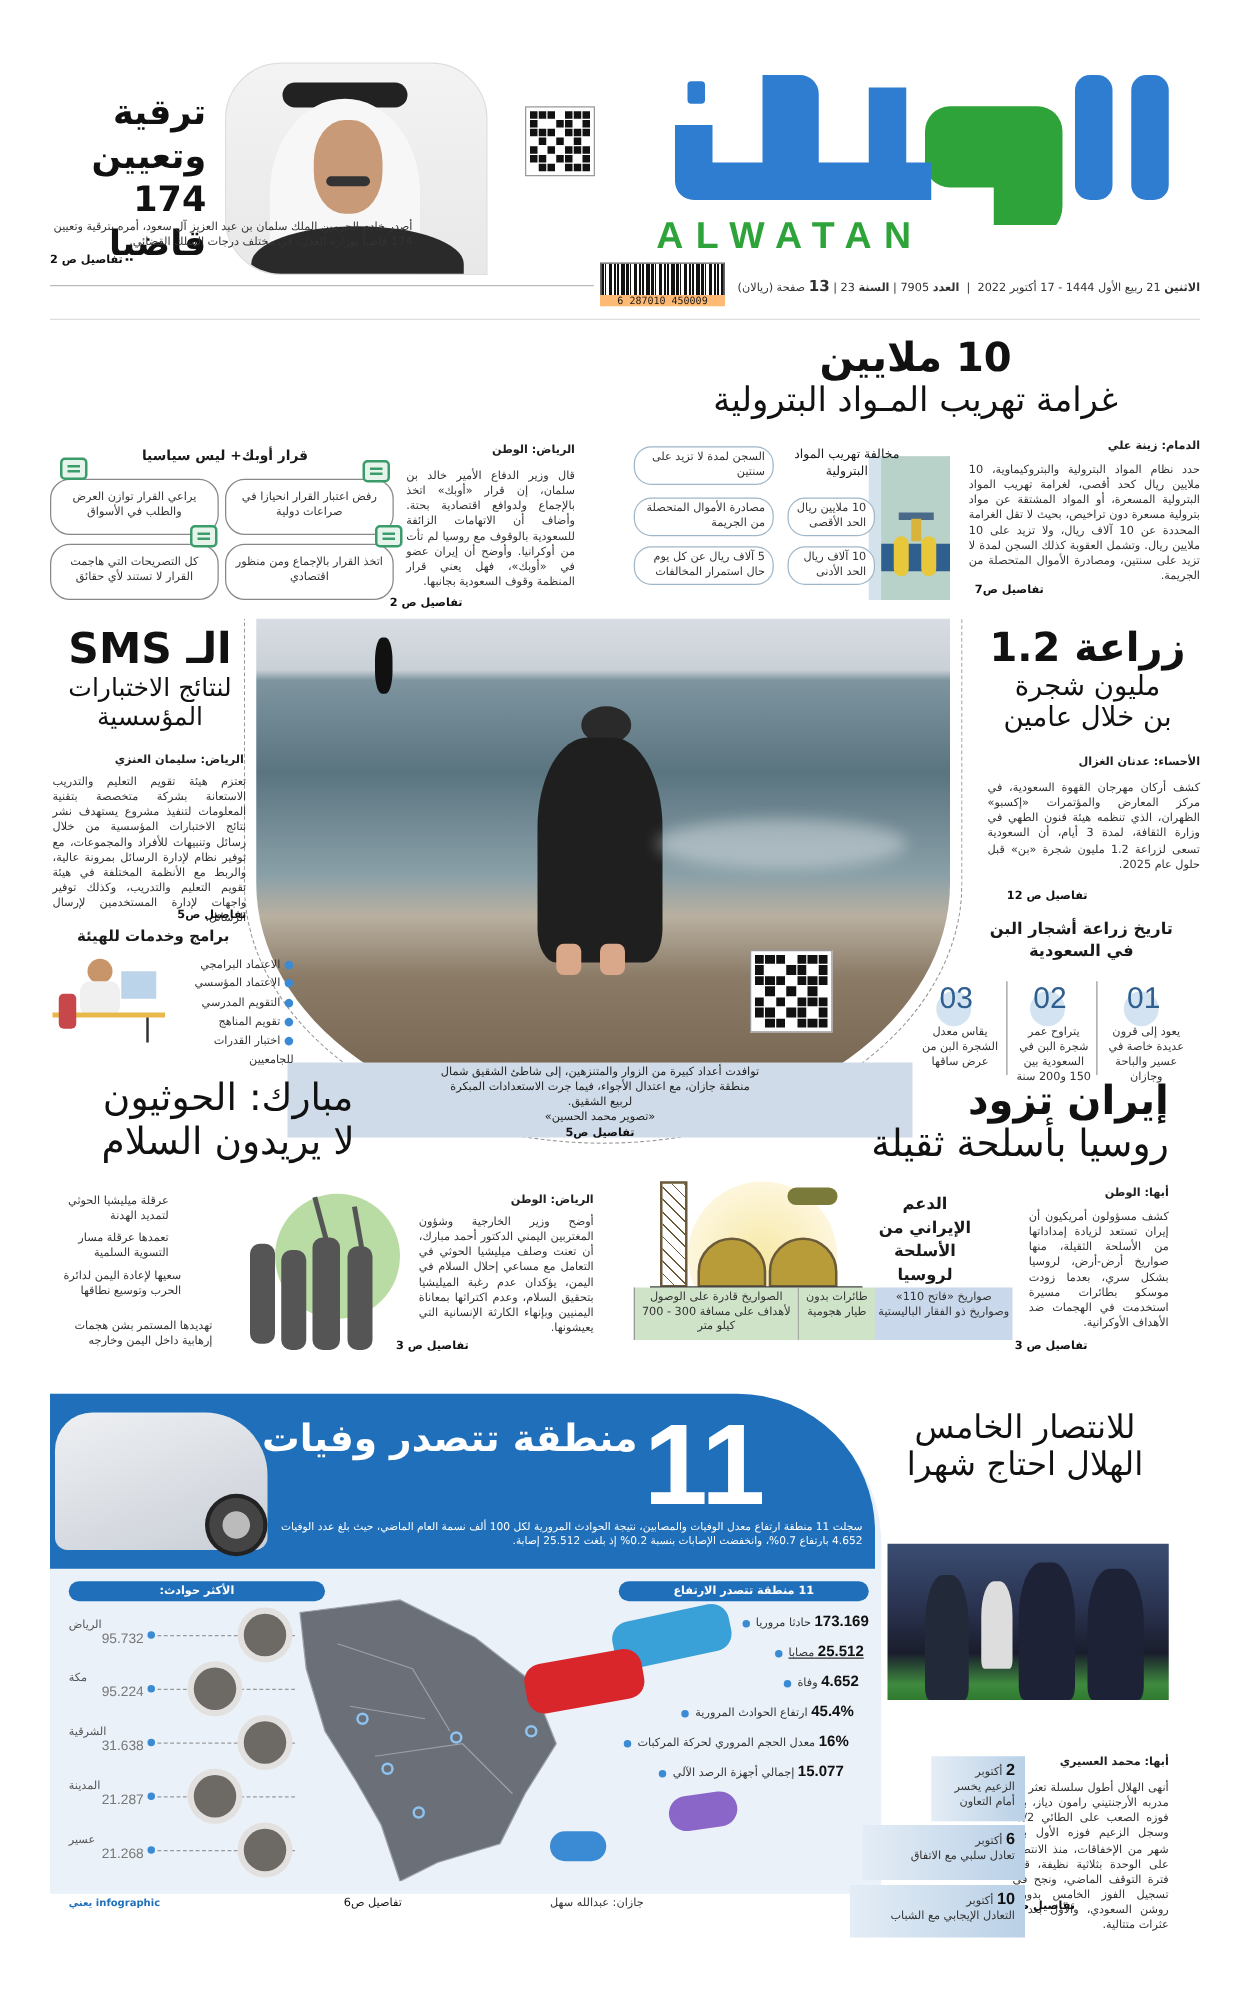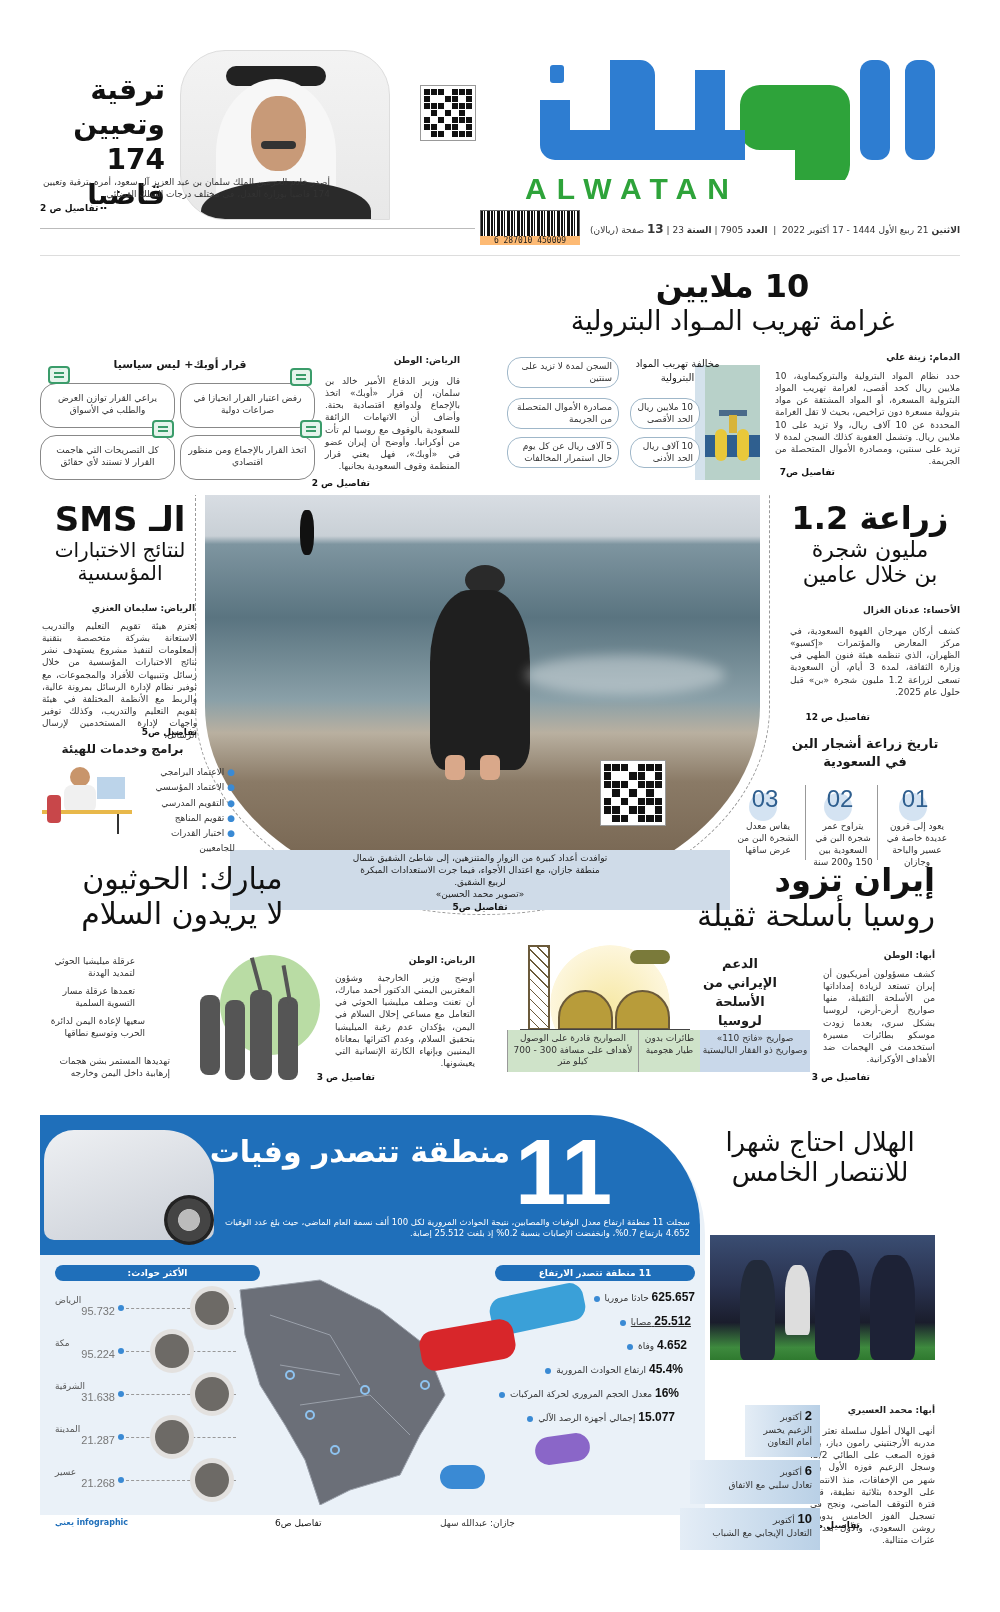--- a/index.html
+++ b/index.html
@@ -410,37 +410,37 @@
       <div class="dash" style="left: 126px; top: 1480px; width: 110px;"></div>
       <div class="circ" style="left: 195px; top: 1463px;"></div>
     </div>
 
   <div class="car" style="left:490px;top:1290px;width:95px;height:38px;background:#3aa0d8;transform:rotate(-12deg)"></div>
   <div class="car" style="left:420px;top:1325px;width:95px;height:40px;background:#d8262a;transform:rotate(-10deg)"></div>
   <div class="car" style="left:535px;top:1435px;width:55px;height:28px;background:#8a66c8;transform:rotate(-8deg)"></div>
   <div class="car" style="left:440px;top:1465px;width:45px;height:24px;background:#3a8ad4"></div>
 
   <div id="stat-list">
-      <div class="stat" style="right: 305px; top: 1290px;"><b>625.657</b> <span>حادثا مروريا</span><span class="dot"></span></div>
+      <div class="stat" style="right: 305px; top: 1290px;"><b>173.169</b> <span>حادثا مروريا</span><span class="dot"></span></div>
       <div class="stat" style="right: 309px; top: 1314px; text-decoration: underline;"><b>25.512</b> <span>مصابا</span><span class="dot"></span></div>
       <div class="stat" style="right: 313px; top: 1338px;"><b>4.652</b> <span>وفاة</span><span class="dot"></span></div>
       <div class="stat" style="right: 317px; top: 1362px;"><b>45.4%</b> <span>ارتفاع الحوادث المرورية</span><span class="dot"></span></div>
       <div class="stat" style="right: 321px; top: 1386px;"><b>16%</b> <span>معدل الحجم المروري لحركة المركبات</span><span class="dot"></span></div>
       <div class="stat" style="right: 325px; top: 1410px;"><b>15.077</b> <span>إجمالي أجهزة الرصد الآلي</span><span class="dot"></span></div>
     </div>
 
   <div class="abs" style="left:55px;top:1518px;font-size:8px;color:#1f6fba;font-weight:bold;direction:ltr">يعني infographic</div>
   <div class="details abs" style="left:275px;top:1518px;font-weight:normal">تفاصيل ص6</div>
   <div class="abs" style="left:440px;top:1518px;font-size:9px;color:#333">جازان: عبدالله سهل</div>
 </div>
 
 <div>
   <div class="hl abs" style="left:690px;top:1128px;width:260px;font-weight:normal">
+    <div style="font-size:26px">للانتصار الخامس</div>
     <div style="font-size:26px">الهلال احتاج شهرا</div>
-    <div style="font-size:26px">للانتصار الخامس</div>
   </div>
   <div class="hilal-photo">
     <div class="player" style="left:105px;top:15px;width:45px;height:110px"></div>
     <div class="player" style="left:160px;top:20px;width:45px;height:105px"></div>
     <div class="player" style="left:30px;top:25px;width:35px;height:100px;background:#222a3a"></div>
     <div class="player" style="left:75px;top:30px;width:25px;height:70px;background:#ddd"></div>
   </div>
   <div class="byline abs" style="right:65px;top:1405px">أبها: محمد العسيري</div>
   <div class="body-text abs" style="right:65px;top:1425px;width:125px">أنهى الهلال أطول سلسلة تعثر مع مدربه الأرجنتيني رامون دياز، بعد فوزه الصعب على الطائي 3/2، وسجل الزعيم فوزه الأول بعد شهر من الإخفاقات، منذ الانتصار على الوحدة بثلاثية نظيفة، قبل فترة التوقف الماضي، ونجح في تسجيل الفوز الخامس بدوري روشن السعودي، والأول بعد 3 عثرات متتالية.</div>
   <div class="details abs" style="right:140px;top:1520px">تفاصيل ص 10</div>

